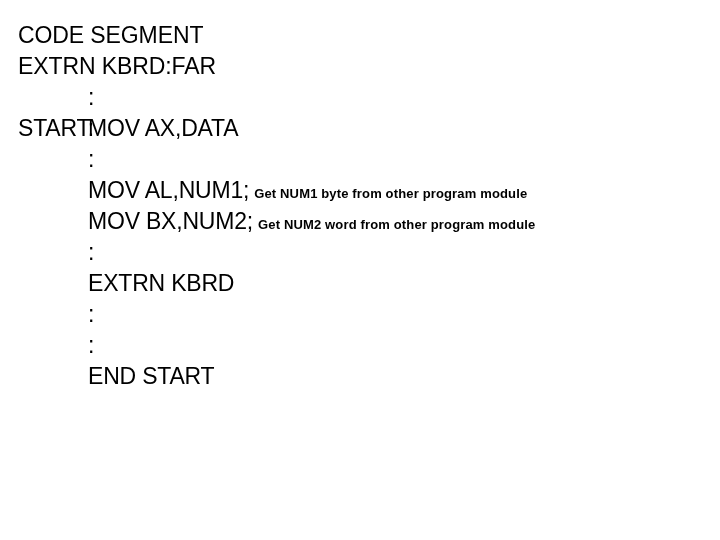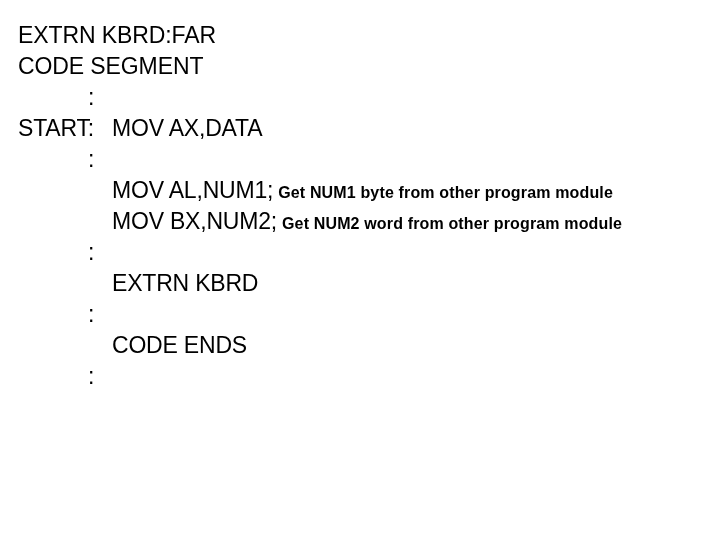--- a/index.html
+++ b/index.html
@@ -53,58 +53,57 @@
   
   .flush {
     display: inline-block;
     vertical-align: baseline;
   }
 
   .instr {
     display: inline-block;
     vertical-align: baseline;
     letter-spacing: -0.2px;
-    margin-left: 24px;
   }
 
   .colon {
     display: inline-block;
     vertical-align: baseline;
     font-size: 23px;
     letter-spacing: 0;
   }
 
   .comment {
     display: inline-block;
     vertical-align: baseline;
-    font-size: 16px;
+    font-size: 13px;
     font-weight: 700;
     letter-spacing: 0.15px;
     padding-left: 5px;
     color: #000000;
   }
 
   .sp {
     display: inline-block;
     width: 70px;
   }
 </style>
 </head>
 <body>
 
 <div id="slide">
 
   <div class="code-block">
 
     <div class="code-line">
-      <span class="flush">EXTRN KBRD:FAR</span>
+      <span class="flush">CODE SEGMENT</span>
     </div>
 
     <div class="code-line">
-      <span class="flush">CODE SEGMENT</span>
+      <span class="flush">EXTRN KBRD:FAR</span>
     </div>
 
     <div class="code-line">
       <span class="sp"></span><span class="colon">:</span>
     </div>
 
     <div class="code-line">
       <span class="label">START:</span><span class="instr">MOV AX,DATA</span>
     </div>
 
@@ -127,23 +126,23 @@
     </div>
 
     <div class="code-line">
       <span class="sp"></span><span class="instr">EXTRN KBRD</span>
     </div>
 
     <div class="code-line">
       <span class="sp"></span><span class="colon">:</span>
     </div>
 
-    <div class="code-line">
-      <span class="sp"></span><span class="instr">CODE ENDS</span>
-    </div>
 
     <div class="code-line">
       <span class="sp"></span><span class="colon">:</span>
     </div>
 
+    <div class="code-line">
+      <span class="sp"></span><span class="instr">END START</span>
+    </div>
 
   </div>
 </div>
 
 </body></html>

